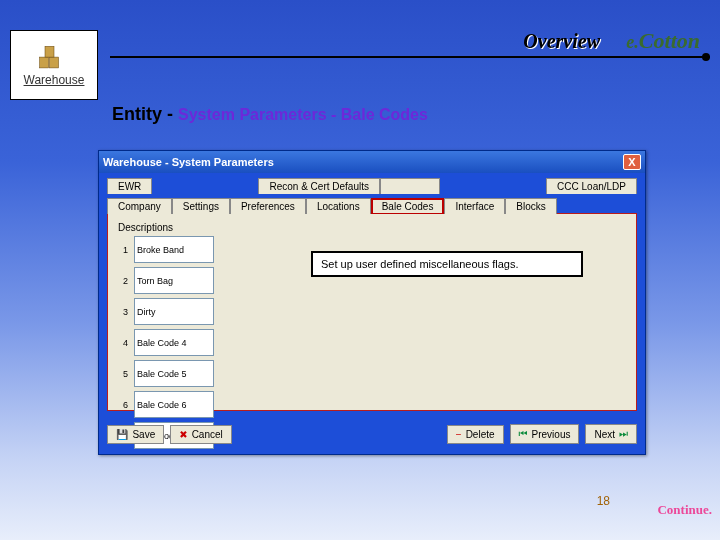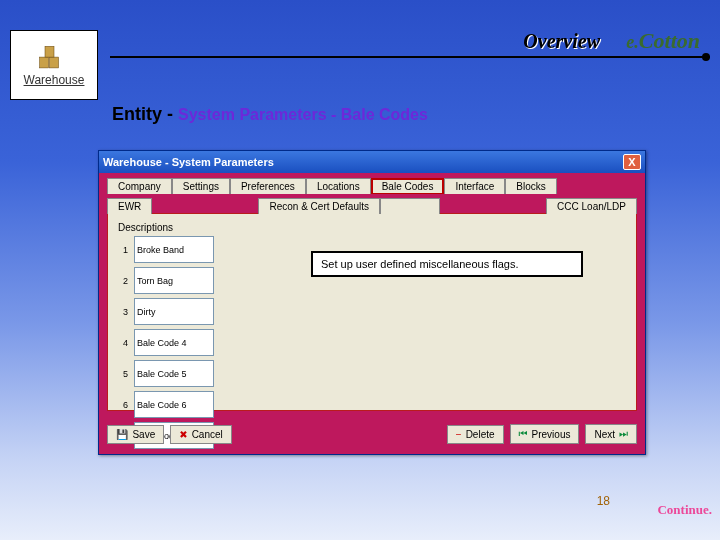--- a/index.html
+++ b/index.html
@@ -28,21 +28,21 @@
     position: absolute; top: -2px; right: 10px; font: italic bold 22px Georgia, serif; color: #3a6b2e;
   }
   .ecotton .e { font-size: 18px; }
   .title-line {
     position: absolute; top: 104px; left: 112px;
     font-size: 18px; color: #000; font-weight: bold;
   }
   .title-line .sub { color: #6d28d9; font-size: 16px; }
   .dialog {
     position: absolute; top: 150px; left: 98px; width: 548px; height: 305px;
-    background: #be185d; border: 1px solid #002a8a;
+    background: #1d4ed8; border: 1px solid #002a8a;
     box-shadow: 1px 1px 3px rgba(0,0,0,.4);
     font-size: 10px; color: #000;
   }
   .titlebar {
     height: 22px; background: linear-gradient(#3b77e0,#1a4fc0);
     color: #fff; display: flex; align-items: center; padding: 0 4px;
     font-size: 11px; font-weight: bold;
   }
   .titlebar-spacer { flex: 1; }
   .close-btn {
@@ -110,35 +110,35 @@
 <div class="dialog">
   <div class="titlebar">
     <span>Warehouse - System Parameters</span>
     <span class="titlebar-spacer"></span>
     <span class="close-btn">
       <span>X</span>
     </span>
   </div>
 
   <div class="tabrow">
+    <span class="tab">EWR</span>
+    <span style="flex:1"></span>
+    <span class="tab">Recon &amp; Cert Defaults</span>
+    <span class="tab" style="width:60px"></span>
+    <span style="flex:1"></span>
+    <span class="tab">CCC Loan/LDP</span>
+  </div>
+  <div class="tabrow">
     <span class="tab">Company</span>
     <span class="tab">Settings</span>
     <span class="tab">Preferences</span>
     <span class="tab">Locations</span>
     <span class="tab active">Bale Codes</span>
     <span class="tab">Interface</span>
     <span class="tab">Blocks</span>
-  </div>
-  <div class="tabrow">
-    <span class="tab">EWR</span>
-    <span style="flex:1"></span>
-    <span class="tab">Recon &amp; Cert Defaults</span>
-    <span class="tab" style="width:60px"></span>
-    <span style="flex:1"></span>
-    <span class="tab">CCC Loan/LDP</span>
   </div>
 
   <div class="tab-body">
     <div class="desc-label">Descriptions</div>
     <div class="row">
         <span class="num">1</span>
         <input value="Broke Band" style="">
       </div>
     <div class="row">
         <span class="num">2</span>

